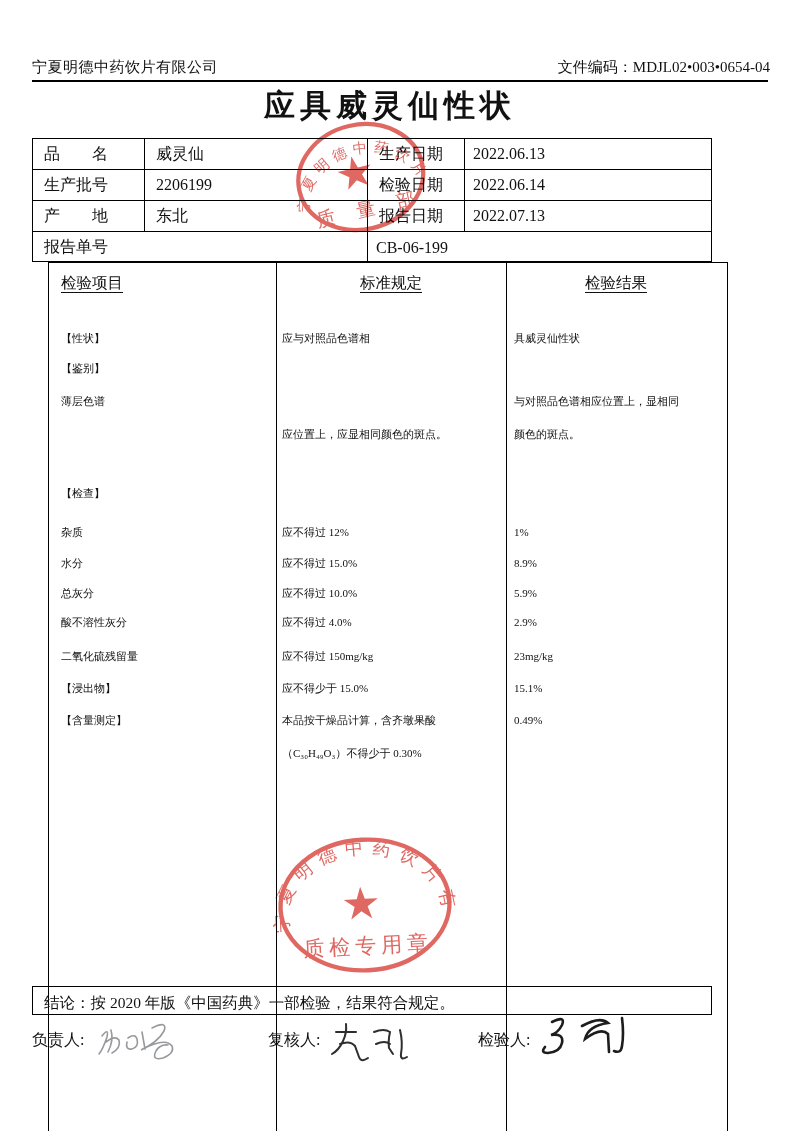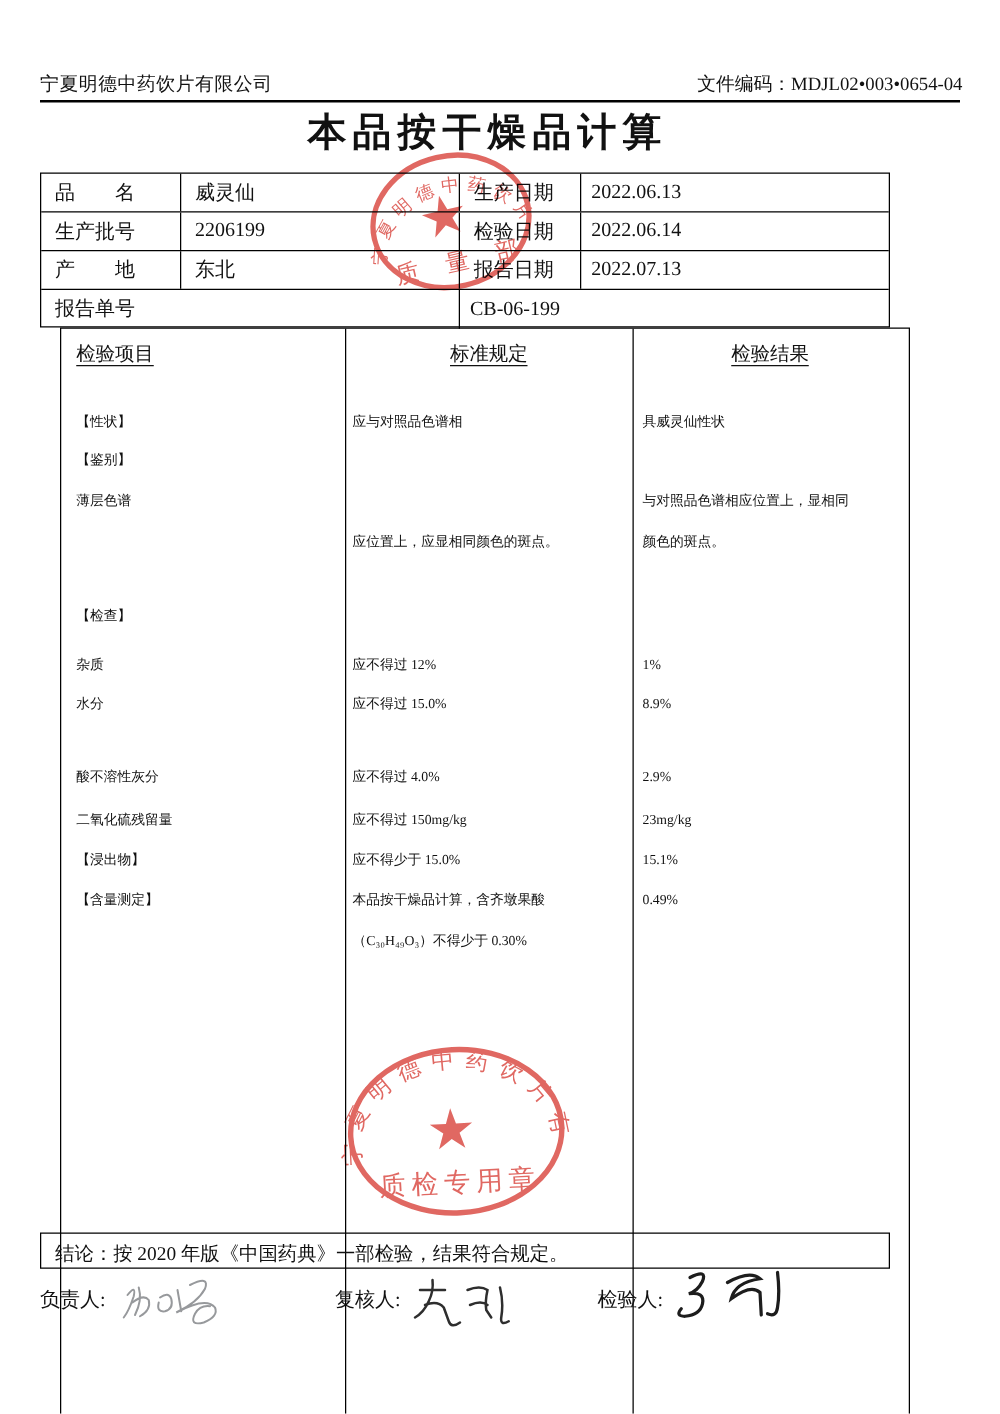--- a/index.html
+++ b/index.html
@@ -50,21 +50,21 @@
   .sig3{left:540px;top:1010px;}
 </style>
 </head>
 <body>
 
 <div class="page">
 
   <div class="abs hdr-left">宁夏明德中药饮片有限公司</div>
   <div class="abs hdr-right">文件编码：MDJL02•003•0654-04</div>
   <div class="abs hdr-rule"></div>
-  <div class="abs doc-title">本品按干燥品计算</div>
+  <div class="abs doc-title">应具威灵仙性状</div>
 
   <div class="abs info">
     <div class="irow">
       <div class="icell w1">品　　名</div>
       <div class="icell w2">威灵仙</div>
       <div class="icell w3">生产日期</div>
       <div class="icell w4 last val2">2022.06.13</div>
     </div>
     <div class="irow">
       <div class="icell w1">生产批号</div>
@@ -115,20 +115,25 @@
     </div>
     <div class="tline" style="top:259px">
       <span class="ci">杂质</span>
       <span class="cs">应不得过 12%</span>
       <span class="cr">1%</span>
     </div>
     <div class="tline" style="top:290px">
       <span class="ci">水分</span>
       <span class="cs">应不得过 15.0%</span>
       <span class="cr">8.9%</span>
+    </div>
+    <div class="tline" style="top:320px">
+      <span class="ci">总灰分</span>
+      <span class="cs">应不得过 10.0%</span>
+      <span class="cr">5.9%</span>
     </div>
     <div class="tline" style="top:349px">
       <span class="ci">酸不溶性灰分</span>
       <span class="cs">应不得过 4.0%</span>
       <span class="cr">2.9%</span>
     </div>
     <div class="tline" style="top:383px">
       <span class="ci">二氧化硫残留量</span>
       <span class="cs">应不得过 150mg/kg</span>
       <span class="cr">23mg/kg</span>

